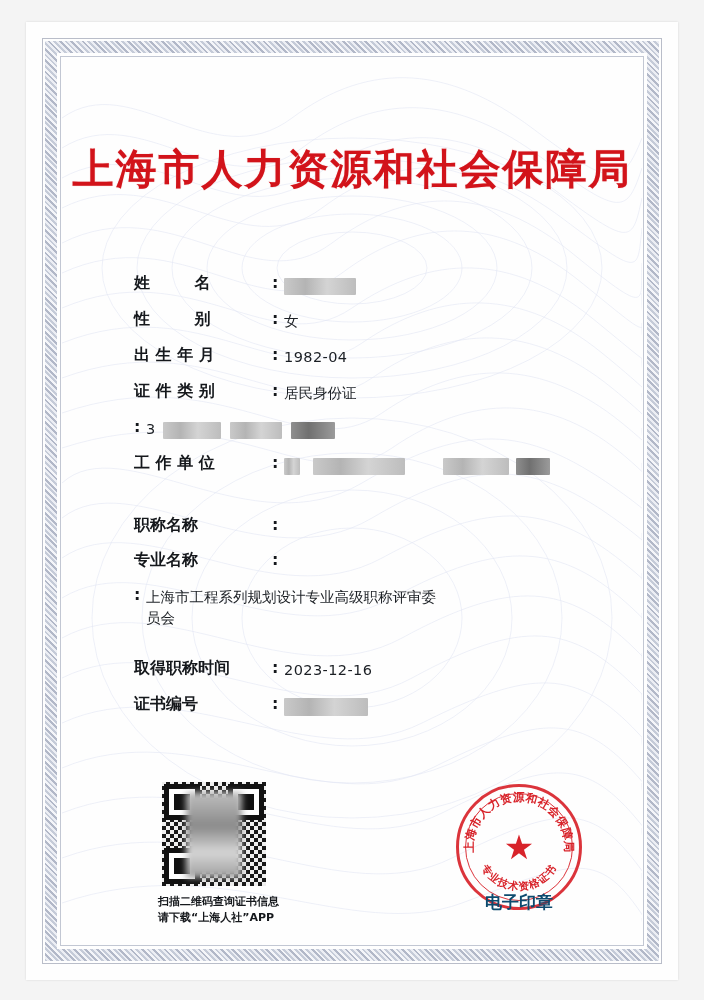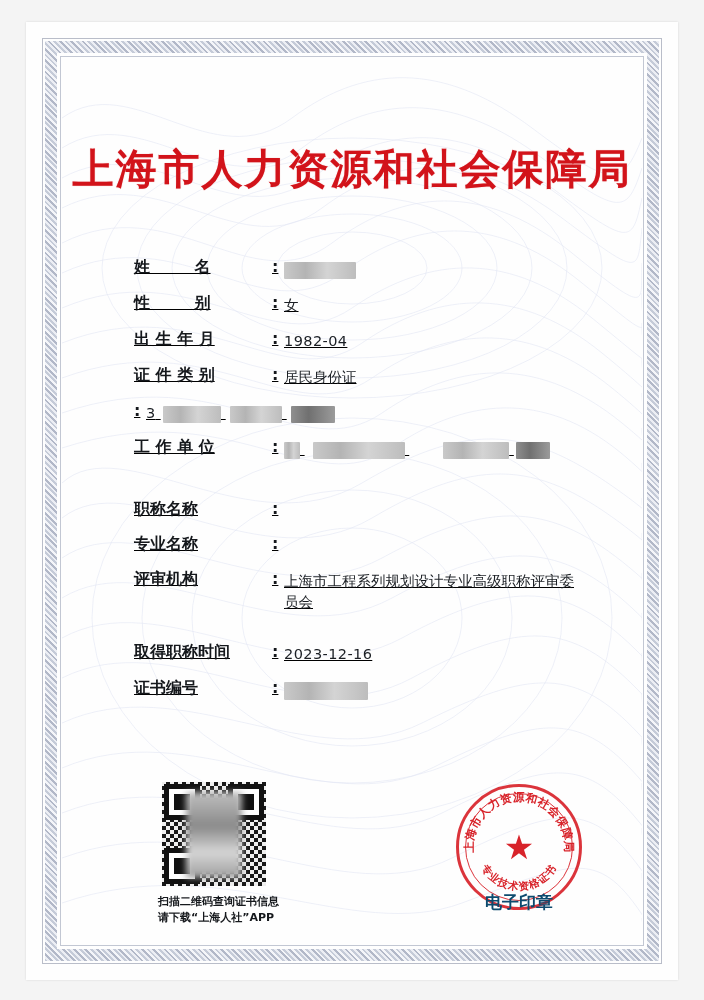--- a/index.html
+++ b/index.html
@@ -84,24 +84,23 @@
     text-align: center;
     font-family: "DejaVu Sans", sans-serif;
     font-size: 41px;
     font-weight: bold;
     letter-spacing: 2px;
     color: #d2131a;
     text-shadow: 0 0 1px rgba(210,19,26,0.4);
   }
   .fields {
     position: absolute;
-    top: 235px;
+    top: 251px;
     left: 108px;
     right: 60px;
-    text-decoration: underline;
   }
   .row {
     display: flex;
     align-items: flex-start;
     margin-bottom: 13px;
     min-height: 22px;
   }
   .label {
     width: 138px;
     flex: 0 0 138px;
@@ -360,21 +359,20 @@
           <div class="label">职称名称</div>
           <div class="colon">:</div>
         </div>
 
         <div class="row">
           <div class="label">专业名称</div>
           <div class="colon">:</div>
         </div>
 
         <div class="row">
-          <div class="label">评审机构</div>
           <div class="colon">:</div>
           <div class="value" style="max-width:290px">上海市工程系列规划设计专业高级职称评审委员会</div>
         </div>
 
         <div class="gap-small"></div>
 
         <div class="row">
           <div class="label">取得职称时间</div>
           <div class="colon">:</div>
           <div class="value num">2023-12-16</div>

